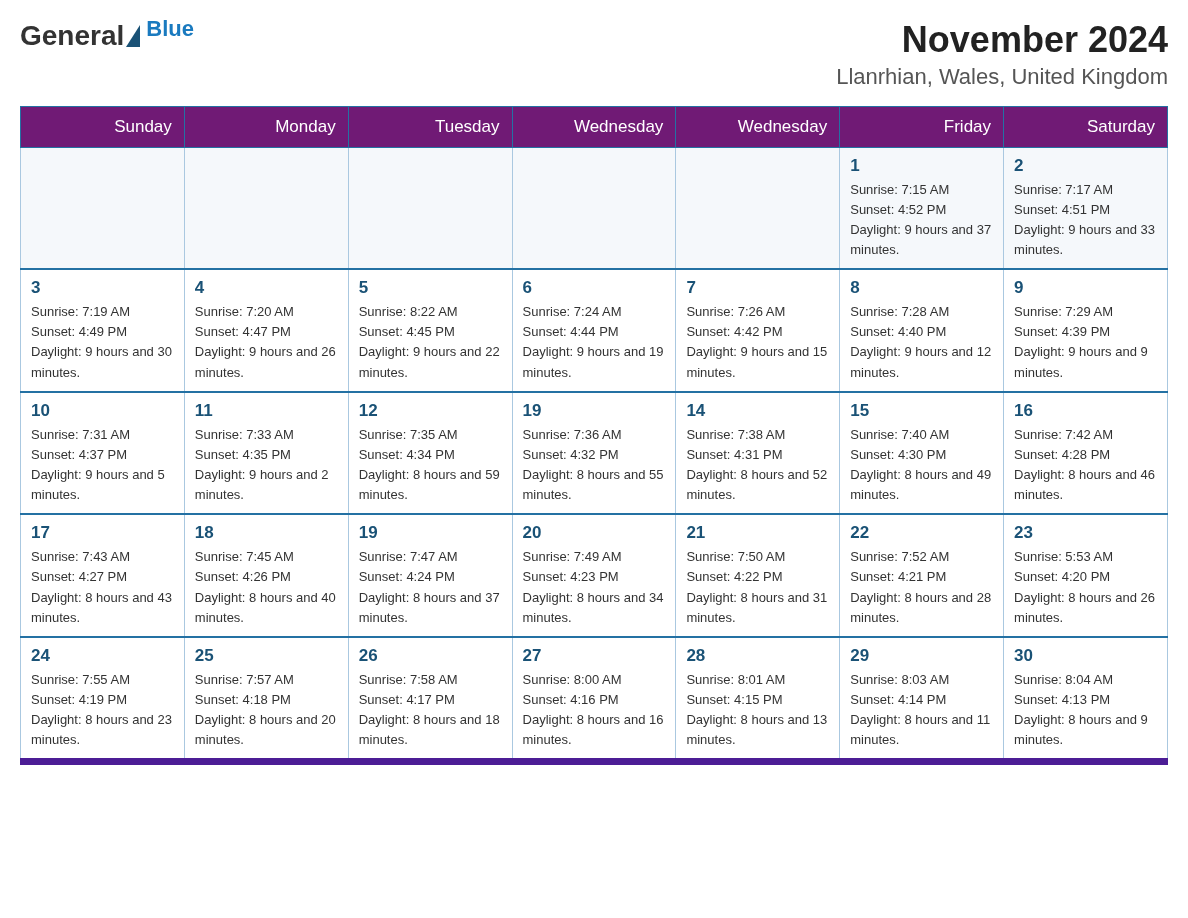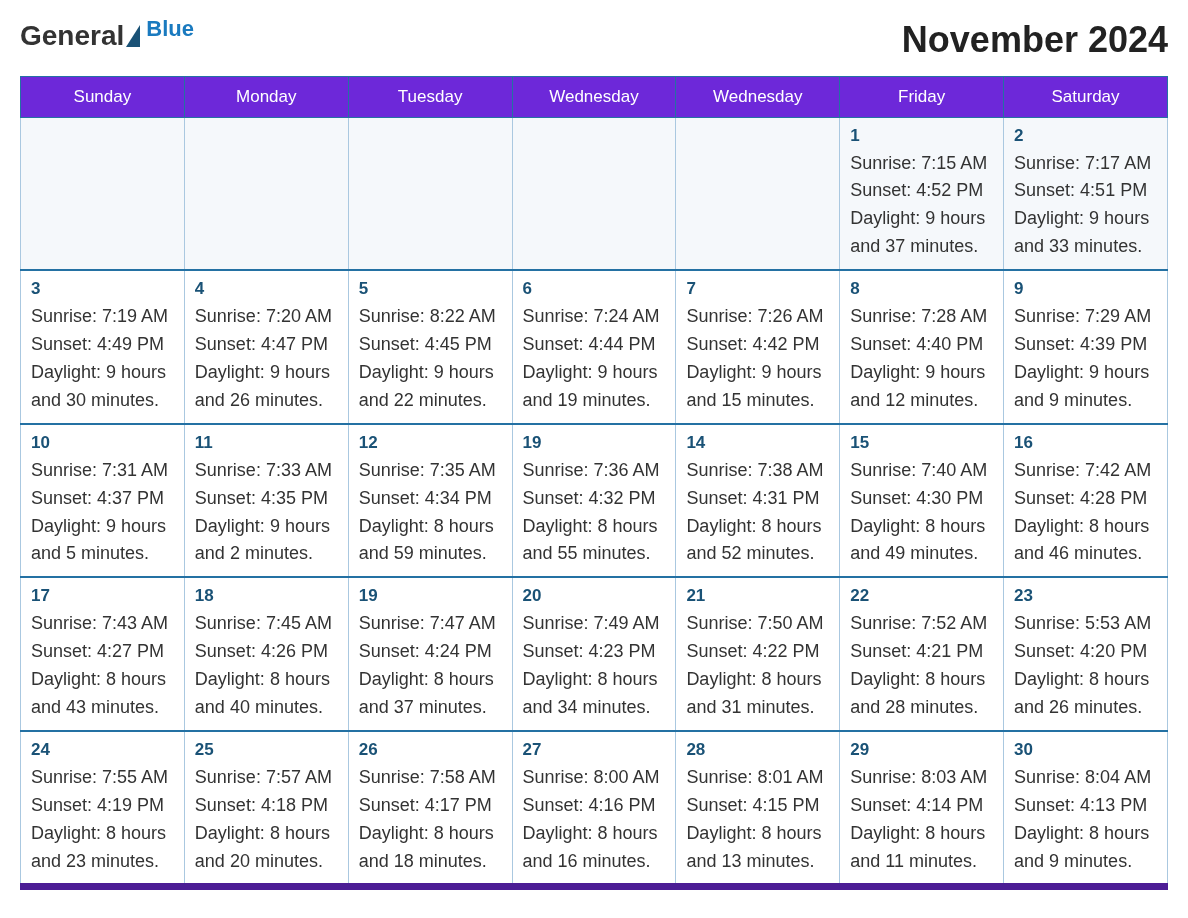--- a/index.html
+++ b/index.html
@@ -58,26 +58,26 @@
       font-size: 22px;
       color: #555;
       margin-top: 4px;
     }
     .calendar {
       width: 100%;
       border-collapse: collapse;
       border: 1px solid #2471a3;
     }
     .calendar th {
-      background-color: #6d28d9;
+      background-color: #701a75;
       color: #fff;
       padding: 10px 12px;
       font-size: 17px;
       font-weight: normal;
-      text-align: center;
+      text-align: right;
       border: 1px solid #2471a3;
     }
     .calendar td {
       vertical-align: top;
       padding: 8px 10px;
       border: 1px solid #aac8e0;
       width: 14.28%;
       min-height: 100px;
       font-size: 13.5px;
       color: #333;
@@ -86,21 +86,21 @@
     .calendar tr:first-child td {
       background: #f5f8fb;
     }
     .day-number {
       font-size: 17px;
       font-weight: bold;
       color: #1a5276;
       margin-bottom: 4px;
     }
     .day-info {
-      font-size: 18px;
+      font-size: 13px;
       color: #333;
       line-height: 1.55;
     }
     .empty-cell {
       background: #f5f8fb;
     }
     .calendar tbody tr td {
       border-bottom: 2px solid #2471a3;
     }
     .calendar tbody tr:last-child td {
@@ -113,20 +113,21 @@
 <div class="header">
   <div class="logo">
     <div class="logo-text">
       <span class="logo-general">General</span>
       <span class="logo-triangle"></span>
     </div>
     <div class="logo-subtitle">Blue</div>
   </div>
   <div class="title-section">
     <div class="page-title">November 2024</div>
+    <div class="location">Llanrhian, Wales, United Kingdom</div>
   </div>
 </div>
 
 <table class="calendar">
   <thead>
     <tr>
     <th>Sunday</th>
         <th>Monday</th>
         <th>Tuesday</th>
         <th>Wednesday</th>

